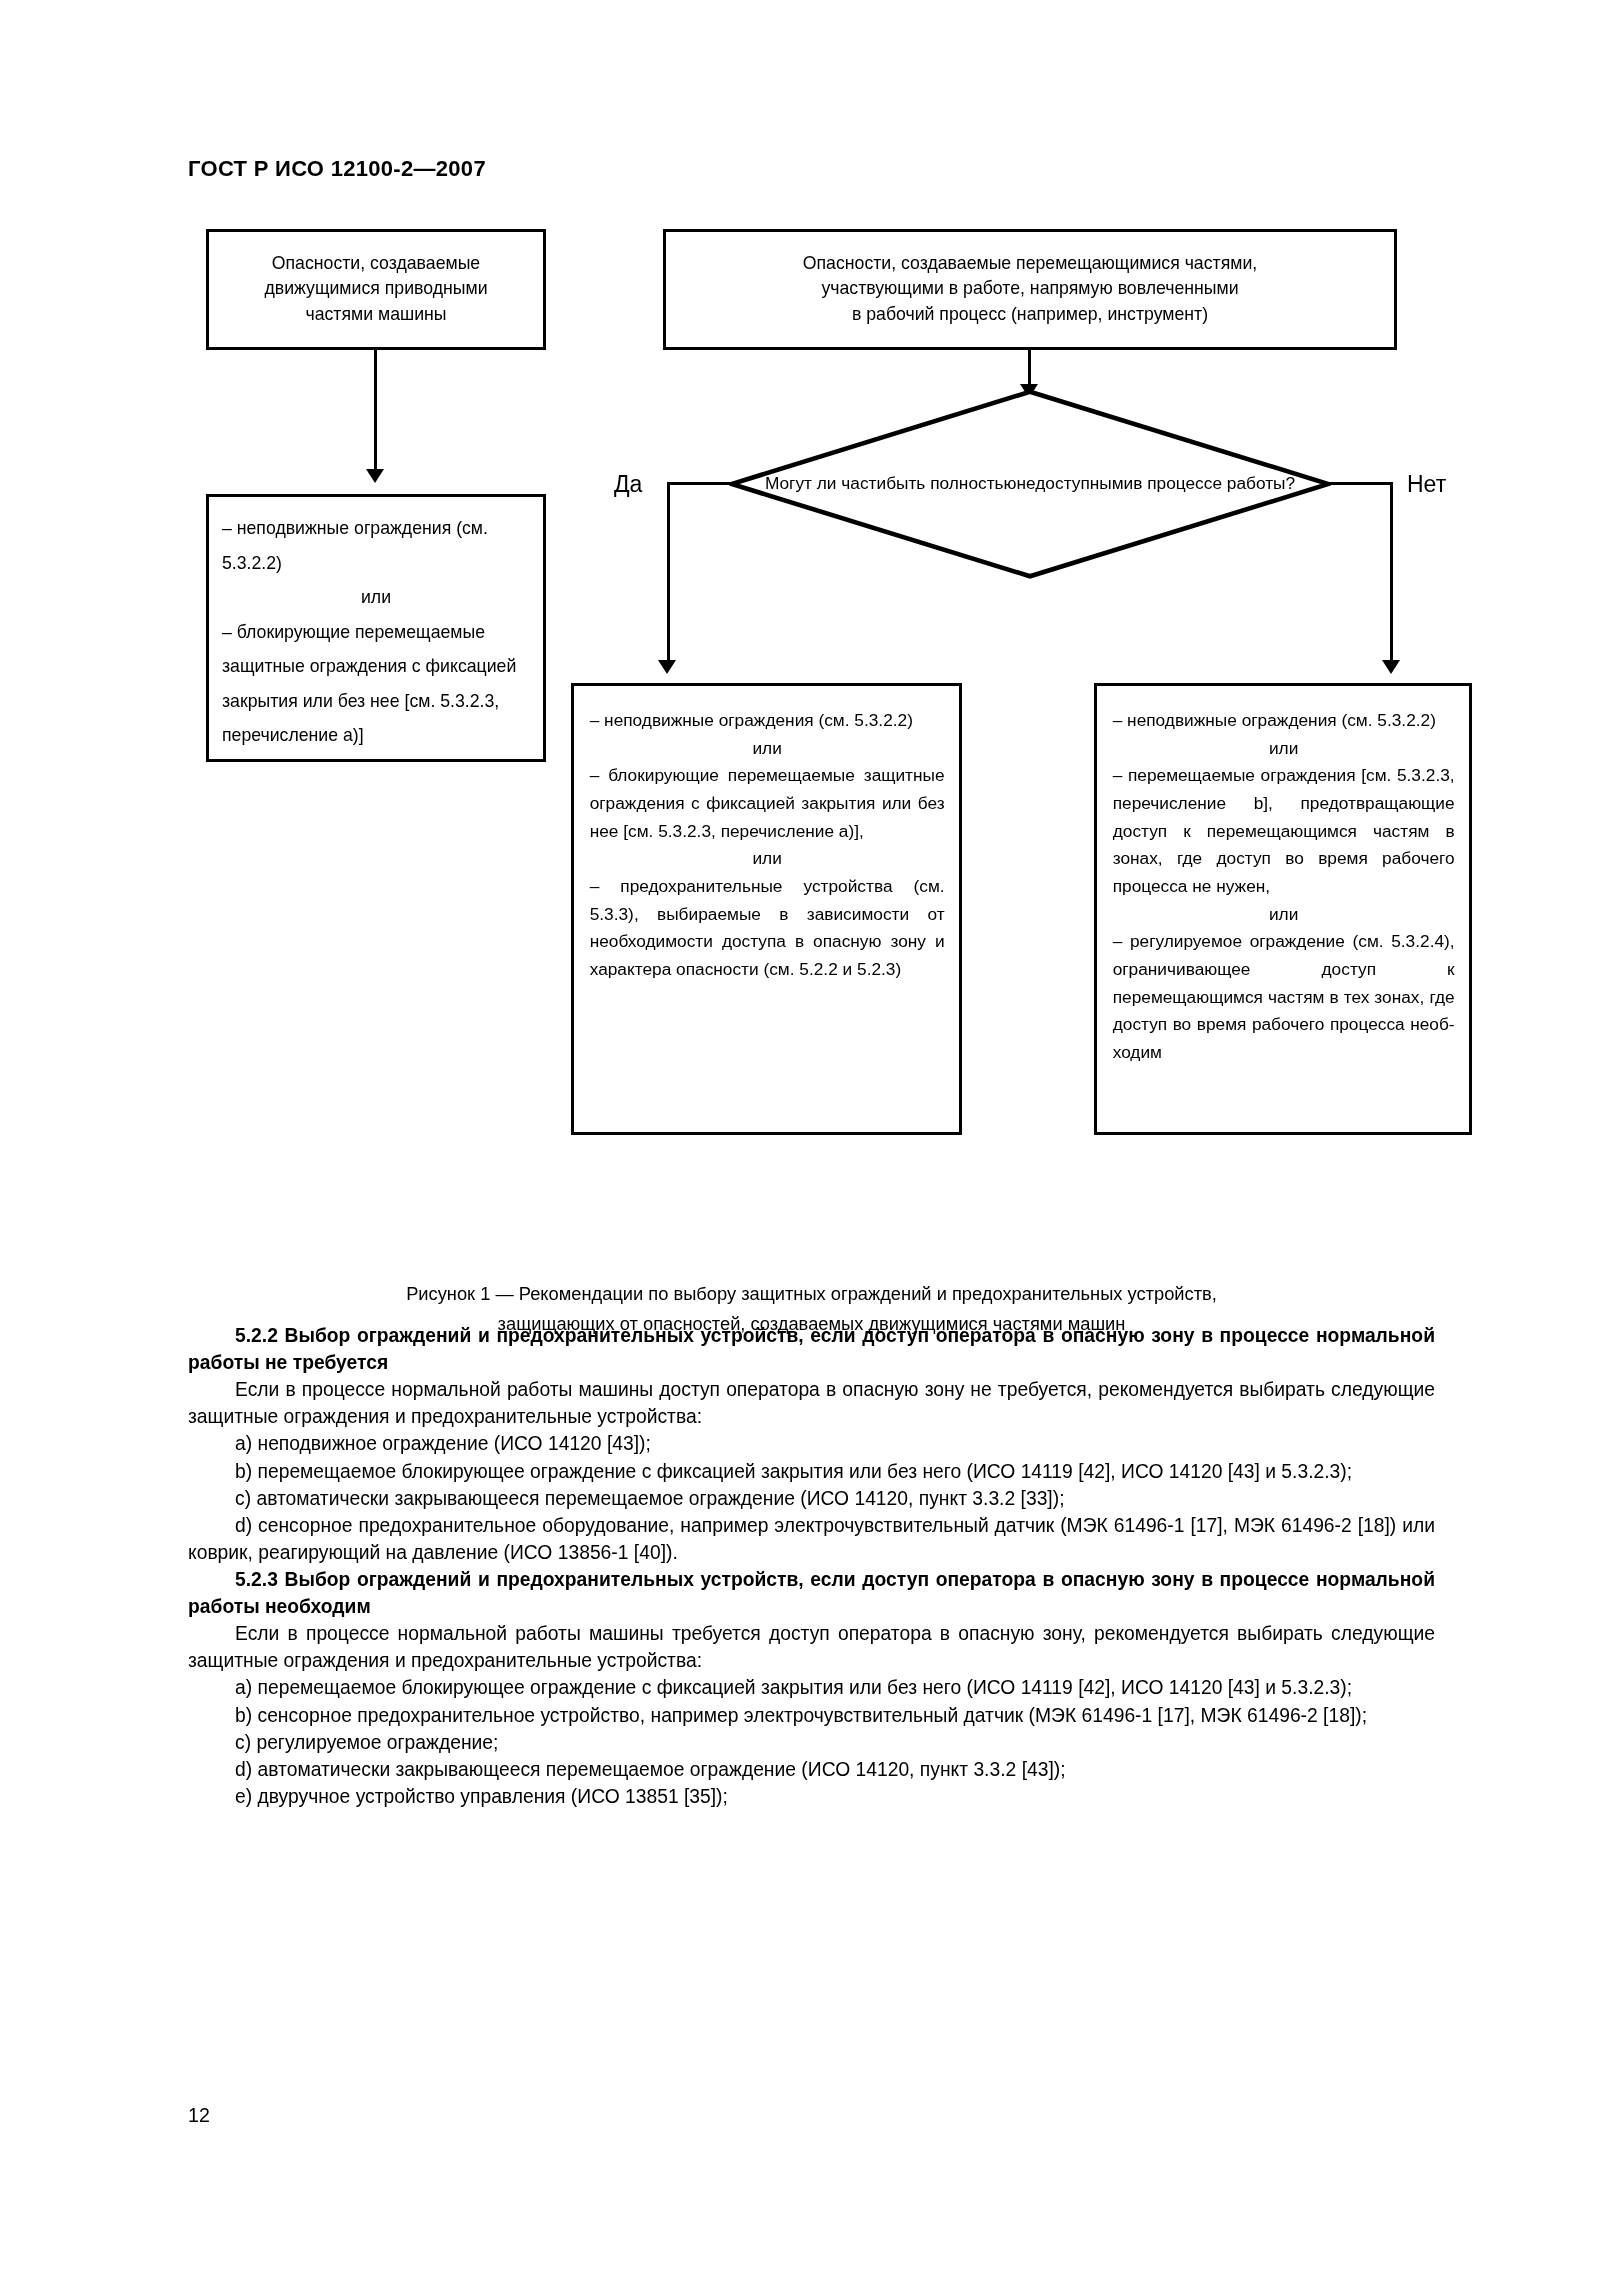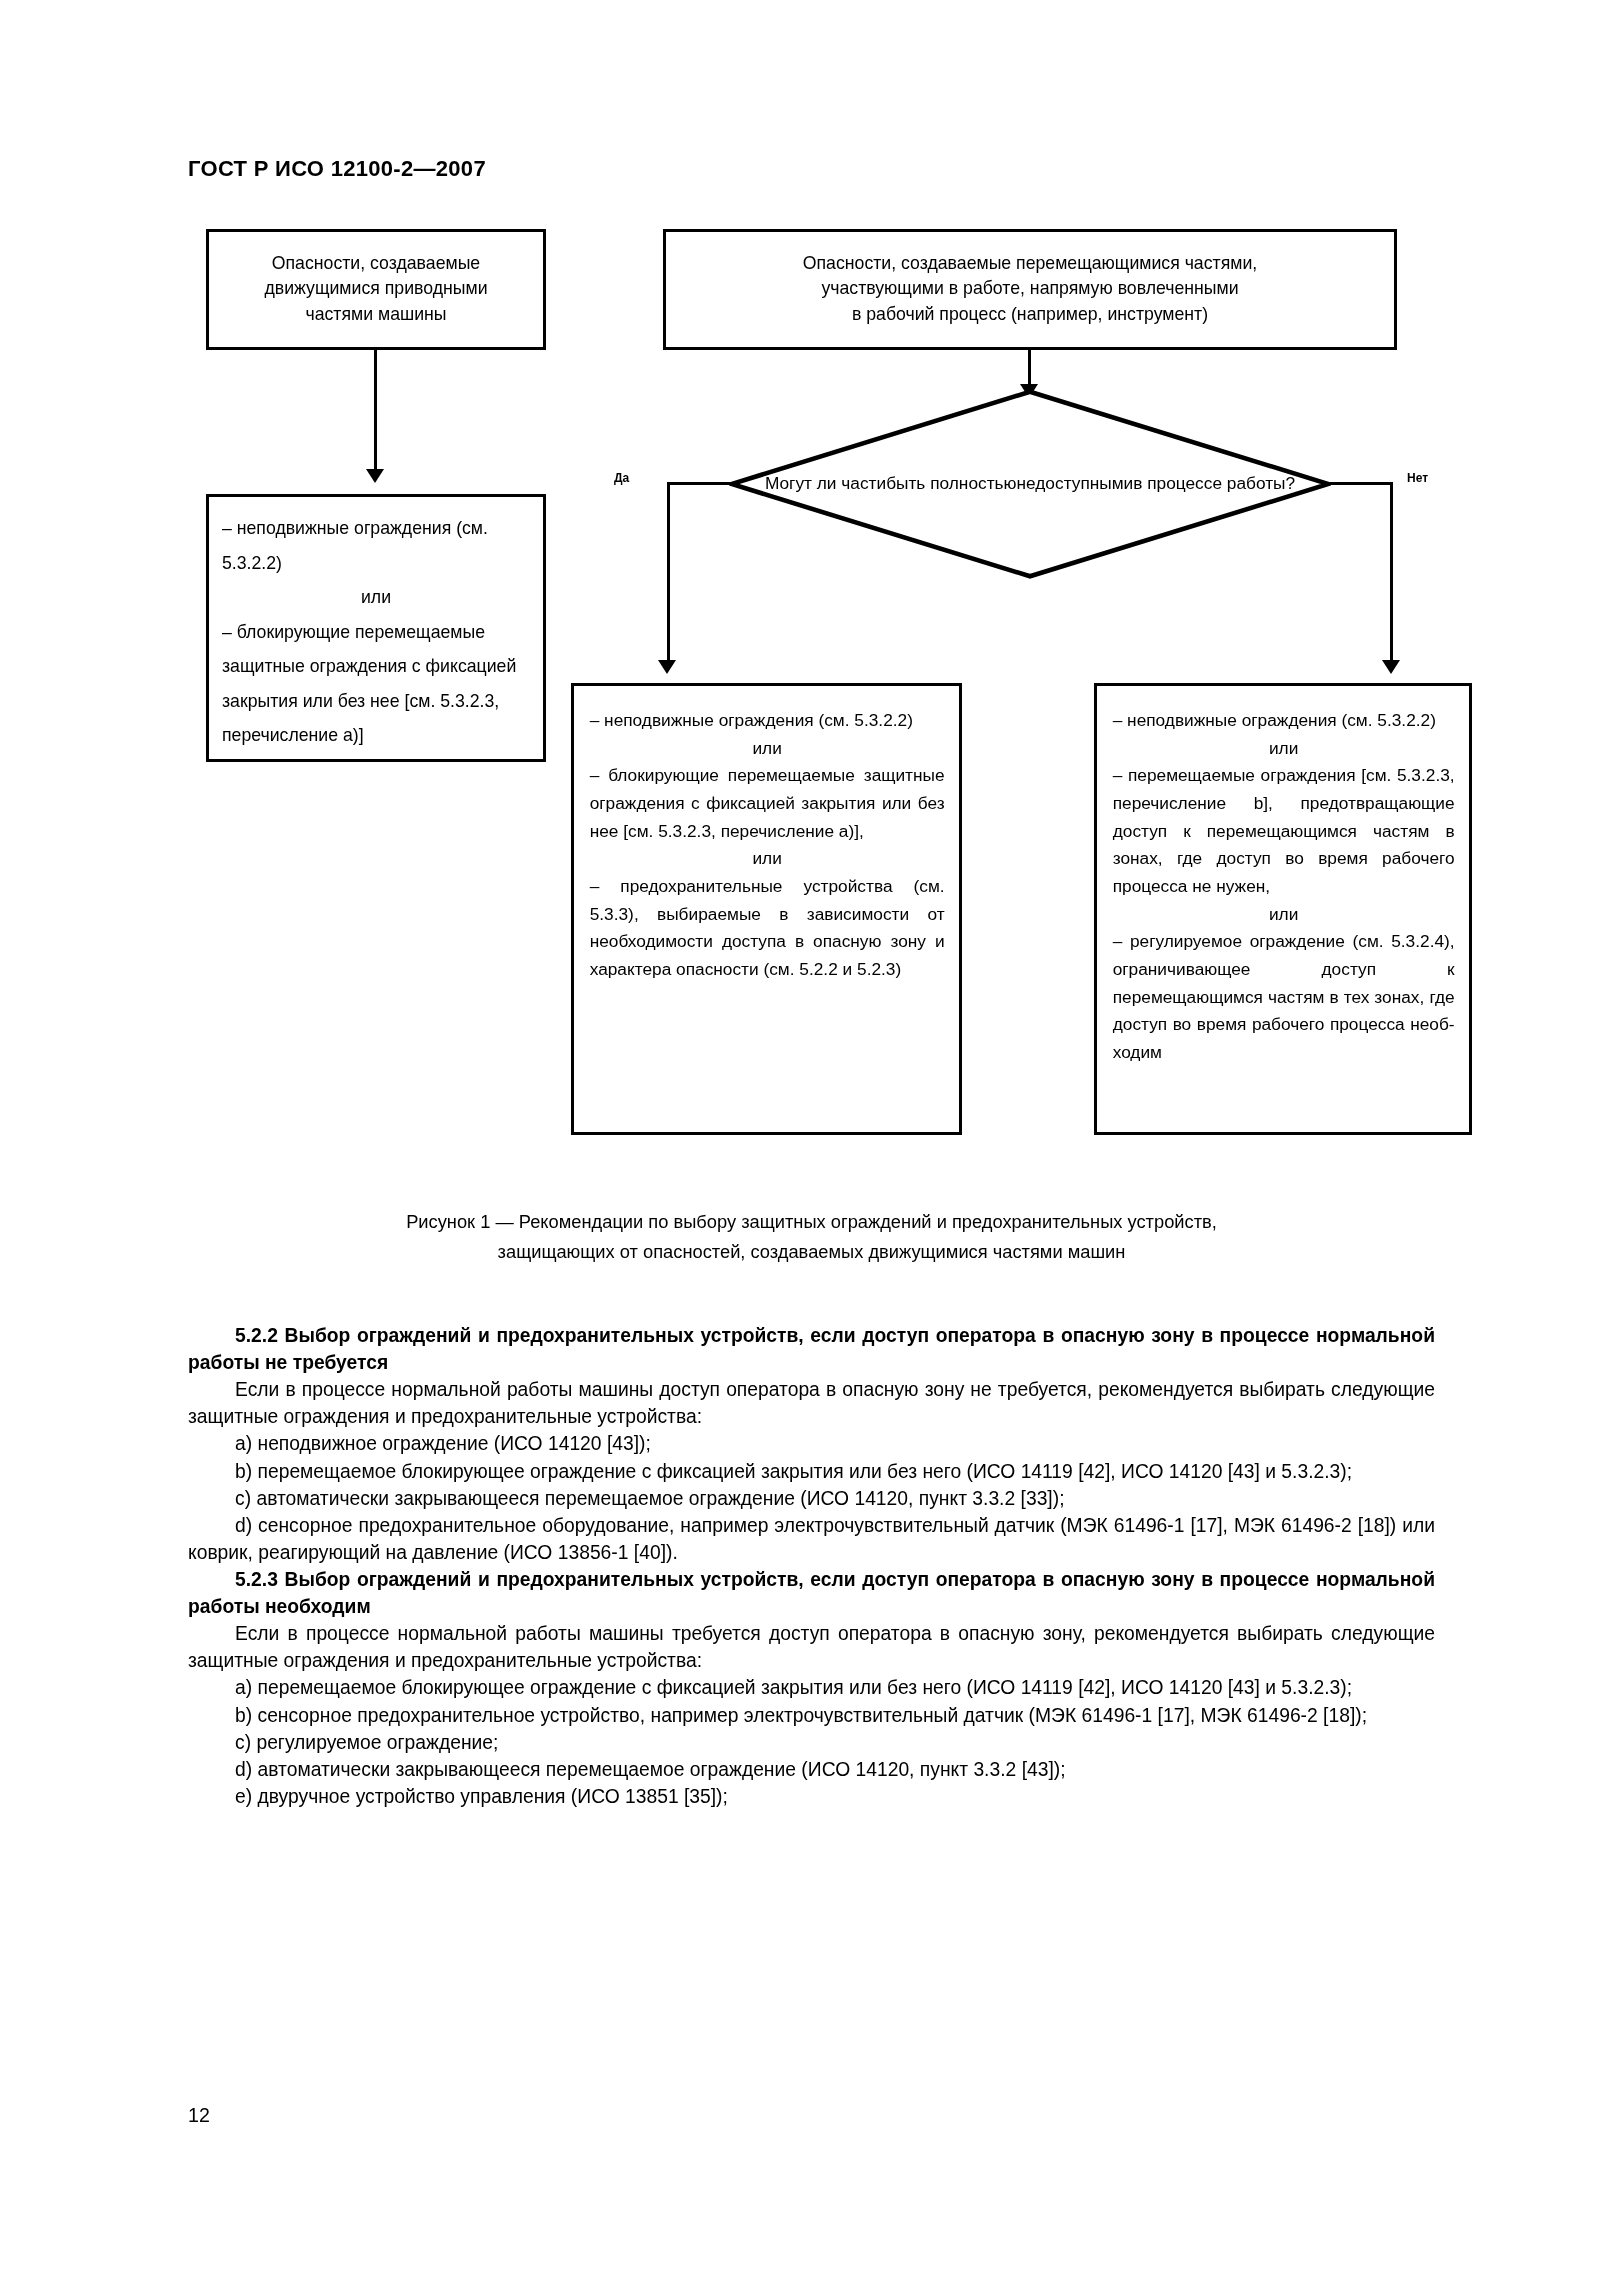--- a/index.html
+++ b/index.html
@@ -150,30 +150,29 @@
   .arrowhead {
     position: absolute;
     width: 0; height: 0;
     border-left: 9.8px solid transparent;
     border-right: 9.8px solid transparent;
     border-top: 14.4px solid #000;
   }
 
   .branch-label {
     position: absolute;
-    font-size: 12px;
+    font-size: 23px;
     white-space: nowrap;
-    font-weight: bold;
   }
 
   
   .caption {
     position: absolute;
     left: 0;
-    top: 1207px;
+    top: 1279px;
     width: 1623px;
     text-align: center;
     font-size: 18.3px;
     line-height: 1.62;
   }
 
   
   .body {
     position: absolute;
     left: 188px;

